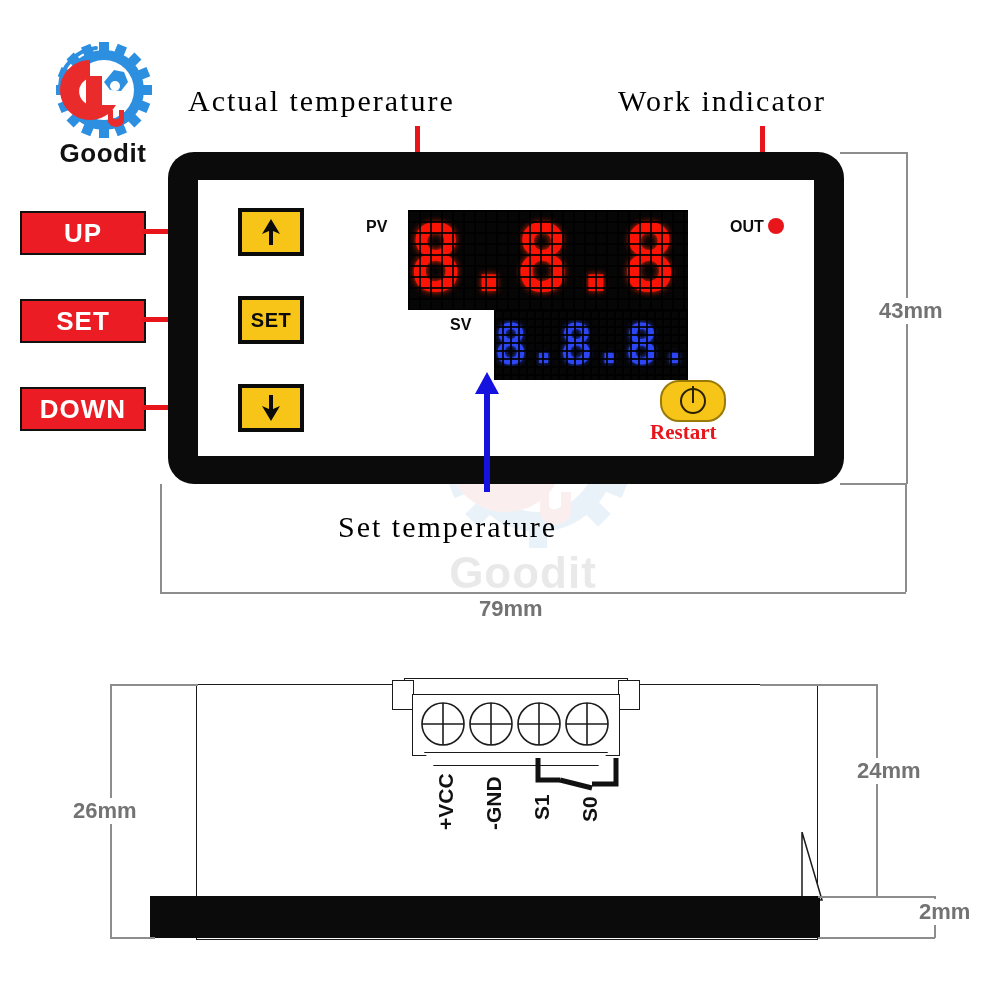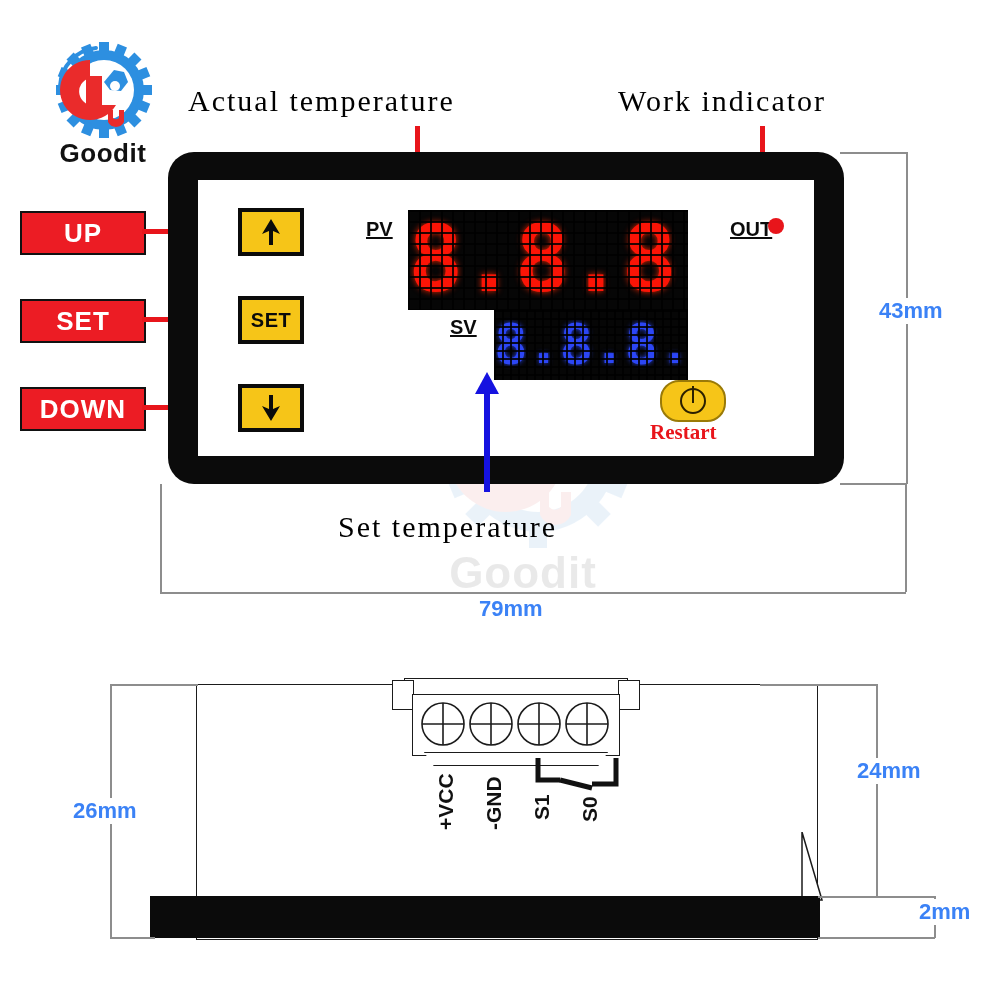--- a/index.html
+++ b/index.html
@@ -46,35 +46,35 @@
   .seg.pv{color:#fb1406;font-size:92px;letter-spacing:-2px;
           text-shadow:0 0 6px rgba(255,40,0,.85);}
   .seg.sv{color:#2c46f5;font-size:56px;letter-spacing:-1px;
           text-shadow:0 0 5px rgba(40,70,255,.85);}
   .dotgrid{position:absolute;inset:0;pointer-events:none;
            background-image:linear-gradient(rgba(0,0,0,.85) 2px, transparent 2px),
                             linear-gradient(90deg, rgba(0,0,0,.85) 2px, transparent 2px);
            background-size:11px 11px;}
   .sv .dotgrid,.svgrid{background-size:8px 8px;}
 
-  .panel-lbl{position:absolute;font-size:20px;font-weight:bold;color:#0b0b0b;text-decoration:underline;}
+  .panel-lbl{position:absolute;font-size:16px;font-weight:bold;color:#0b0b0b;}
   #out-led{position:absolute;width:16px;height:16px;border-radius:50%;background:#e8151b;}
 
   #restart-btn{position:absolute;width:62px;height:38px;background:#f6c518;
                border:2px solid #9a7a07;border-radius:19px;}
   #restart-btn .pwr{position:absolute;left:50%;top:50%;transform:translate(-50%,-50%);
                     width:22px;height:22px;border:2px solid #2b2000;border-radius:50%;}
   #restart-btn .pwr:after{content:"";position:absolute;left:50%;top:-4px;width:2px;height:17px;
                           background:#2b2000;transform:translateX(-50%);}
   #restart-lbl{position:absolute;color:#e8151b;font-weight:bold;font-size:21px;
                font-family:"Liberation Serif","DejaVu Serif",serif;}
 
   
   .dimline{background:#8d8d8d;}
-  .dimtxt{position:absolute;font-size:22px;font-weight:bold;color:#3b82f6;
+  .dimtxt{position:absolute;font-size:22px;font-weight:bold;color:#737373;
           background:#fff;padding:0 5px;white-space:nowrap;}
 
   
   #watermark{left:378px;top:362px;width:290px;height:250px;opacity:.30;}
   #watermark .wmtext{position:absolute;left:0;top:186px;width:290px;text-align:center;
                      font-size:44px;font-weight:bold;color:#b9b9b9;letter-spacing:1px;}
 
   
   #sideview{left:0;top:640px;width:1000px;height:330px;}
   .outline{position:absolute;border:1.5px solid #1b1b1b;background:#fff;}

